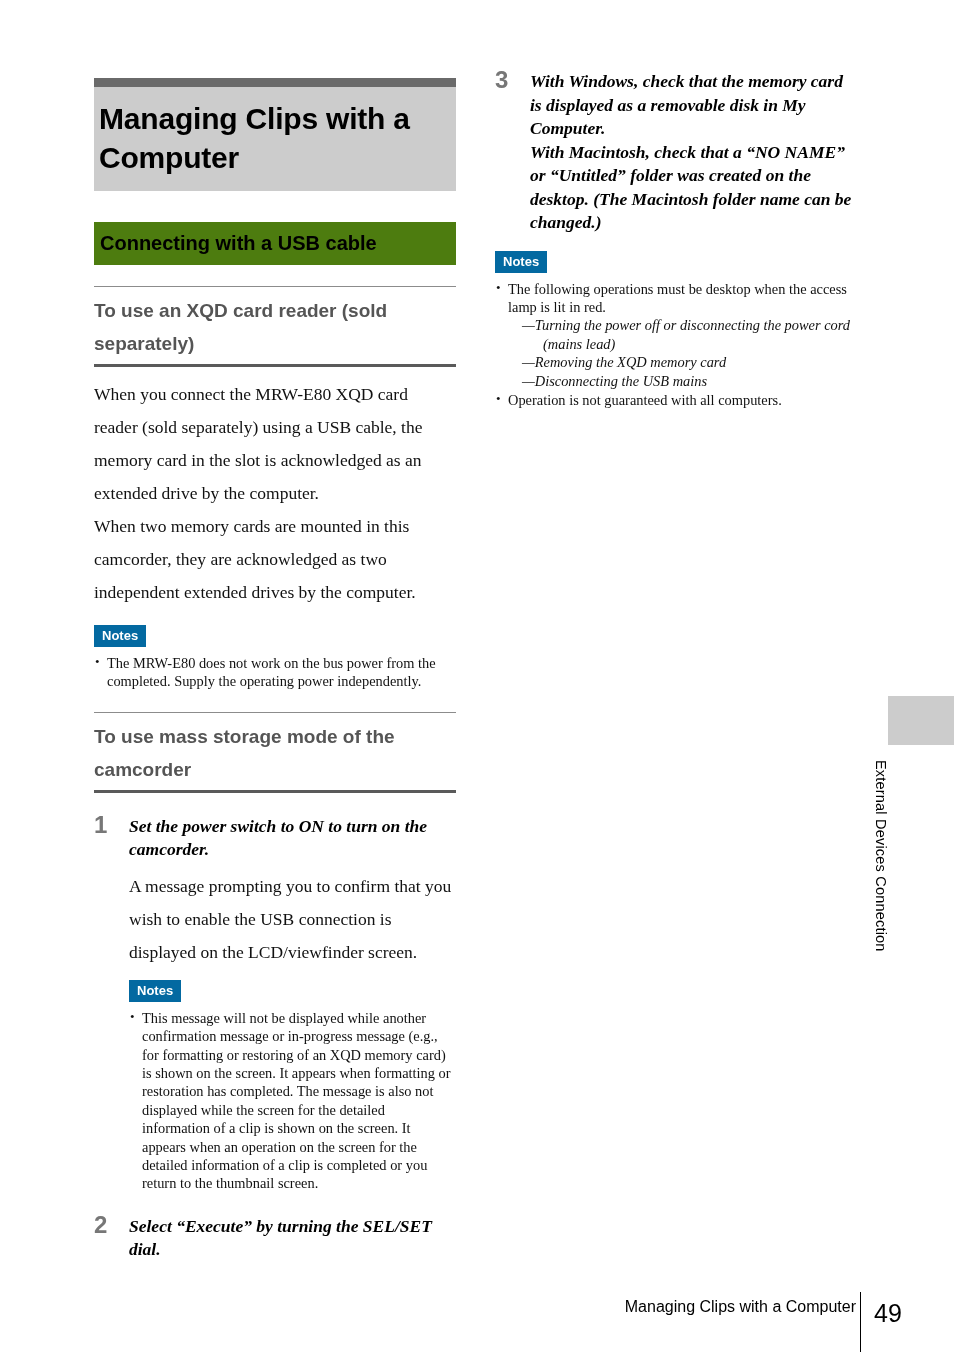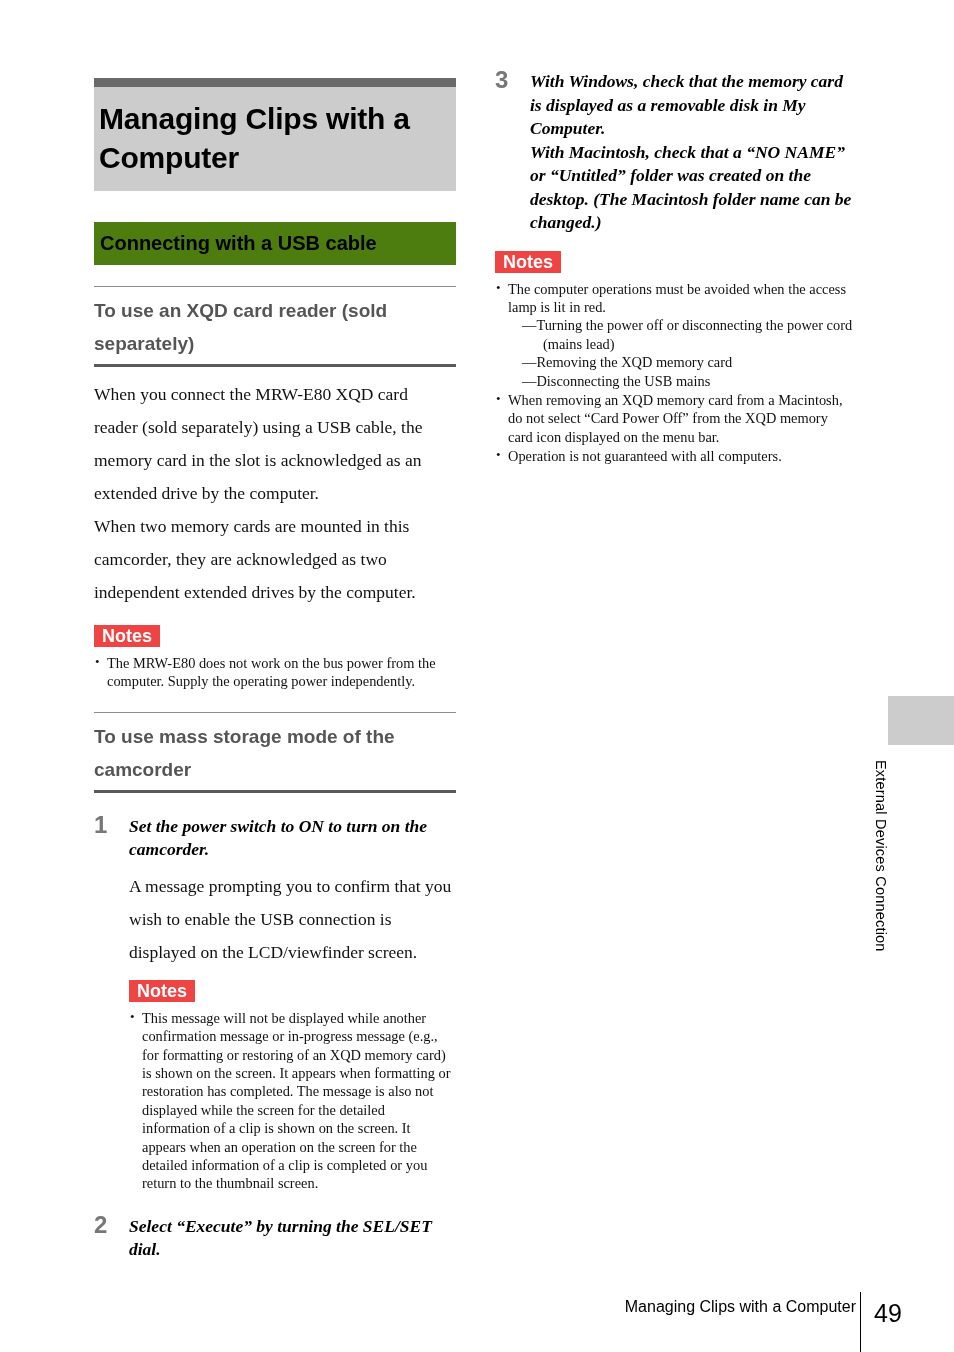--- a/index.html
+++ b/index.html
@@ -86,25 +86,25 @@
     font-size: 17.5px;
     line-height: 33px;
     margin: 11px 0 0 0;
     color: #111;
   }
   p.body.tight { margin-top: 0; }
 
   
   .notes-badge {
     display: inline-block;
-    background: #ef4444;
+    background: #0369a1;
     color: #ffffff;
     font-family: "Liberation Sans", sans-serif;
     font-weight: bold;
-    font-size: 18px;
+    font-size: 13px;
     line-height: 16px;
     padding: 3px 8px 3px 8px;
     margin-top: 16px;
   }
   ul.notes {
     list-style: none;
     margin: 7px 0 0 0;
     padding: 0;
   }
   ul.notes > li {
@@ -120,20 +120,21 @@
     content: "\2022";
     position: absolute;
     left: 1px;
     top: -1px;
     font-size: 13px;
   }
   ul.notes li .sub {
     display: block;
     padding-left: 14px;
     text-indent: 0;
+    font-style: italic;
   }
   ul.notes li .sub .dash-item {
     display: block;
     padding-left: 21px;
     text-indent: -21px;
   }
 
   
   .step {
     position: relative;
@@ -241,21 +242,21 @@
 
   <div class="subhead">
     <h3>To use an XQD card reader (sold separately)</h3>
   </div>
 
   <p class="body">When you connect the MRW-E80 XQD card reader (sold separately) using a USB cable, the memory card in the slot is acknowledged as an extended drive by the computer.</p>
   <p class="body tight">When two memory cards are mounted in this camcorder, they are acknowledged as two independent extended drives by the computer.</p>
 
   <div class="notes-badge">Notes</div>
   <ul class="notes">
-    <li>The MRW-E80 does not work on the bus power from the computer. Supply the operating power independently.</li>
+    <li>The MRW-E80 does not work on the bus power from the completed. Supply the operating power independently.</li>
   </ul>
 
   <div class="subhead">
     <h3>To use mass storage mode of the camcorder</h3>
   </div>
 
   <div class="step">
     <div class="step-num">1</div>
     <p class="step-title">Set the power switch to ON to turn on the camcorder.</p>
     <p class="body">A message prompting you to confirm that you wish to enable the USB connection is displayed on the LCD/viewfinder screen.</p>
@@ -276,28 +277,27 @@
 
   <div class="step">
     <div class="step-num">3</div>
     <p class="step-title">With Windows, check that the memory card is displayed as a removable disk in My Computer.</p>
     <p class="step-title">With Macintosh, check that a “NO NAME” or “Untitled” folder was created on the desktop. (The Macintosh folder name can be changed.)</p>
   </div>
 
   <div class="notes-badge">Notes</div>
   <ul class="notes">
     <li>
-      <span>The computer operations must be avoided when the access lamp is lit in red.</span>
+      <span>The following operations must be desktop when the access lamp is lit in red.</span>
       <span class="sub">
         <span class="dash-item">—Turning the power off or disconnecting the power cord (mains lead)</span>
         <span class="dash-item">—Removing the XQD memory card</span>
         <span class="dash-item">—Disconnecting the USB mains</span>
       </span>
     </li>
-    <li>When removing an XQD memory card from a Macintosh, do not select “Card Power Off” from the XQD memory card icon displayed on the menu bar.</li>
     <li>Operation is not guaranteed with all computers.</li>
   </ul>
 
 </div>
 
 <div class="side-tab-box"></div>
 <div class="side-tab-text">External Devices Connection</div>
 
 <div class="footer">
   <div class="footer-title">Managing Clips with a Computer</div>

